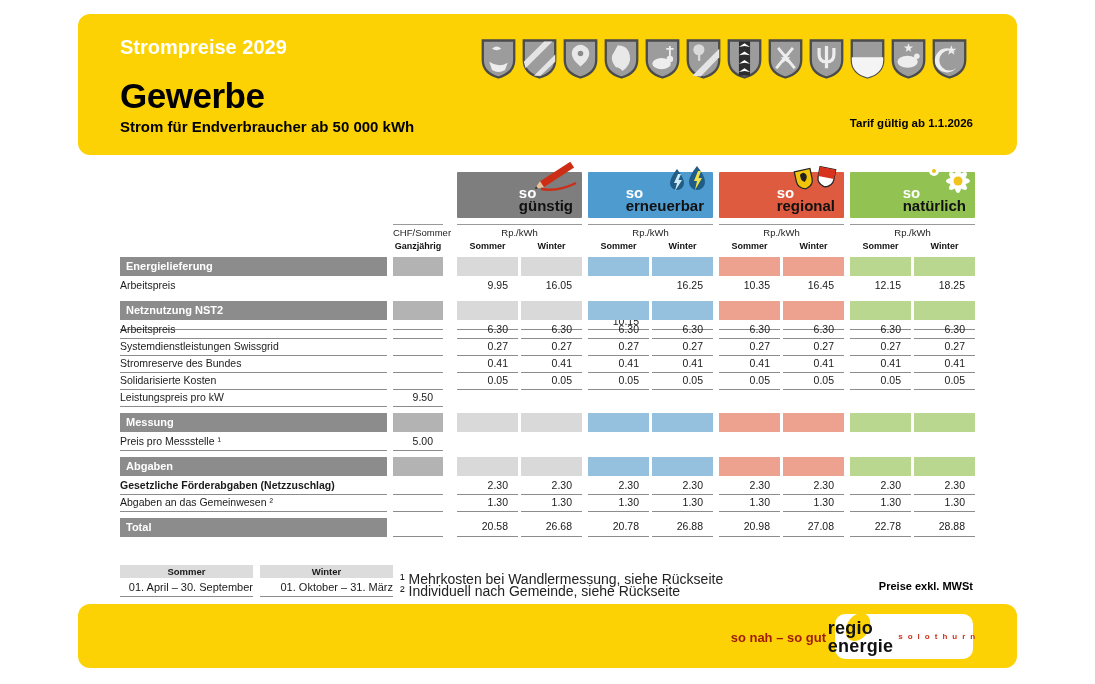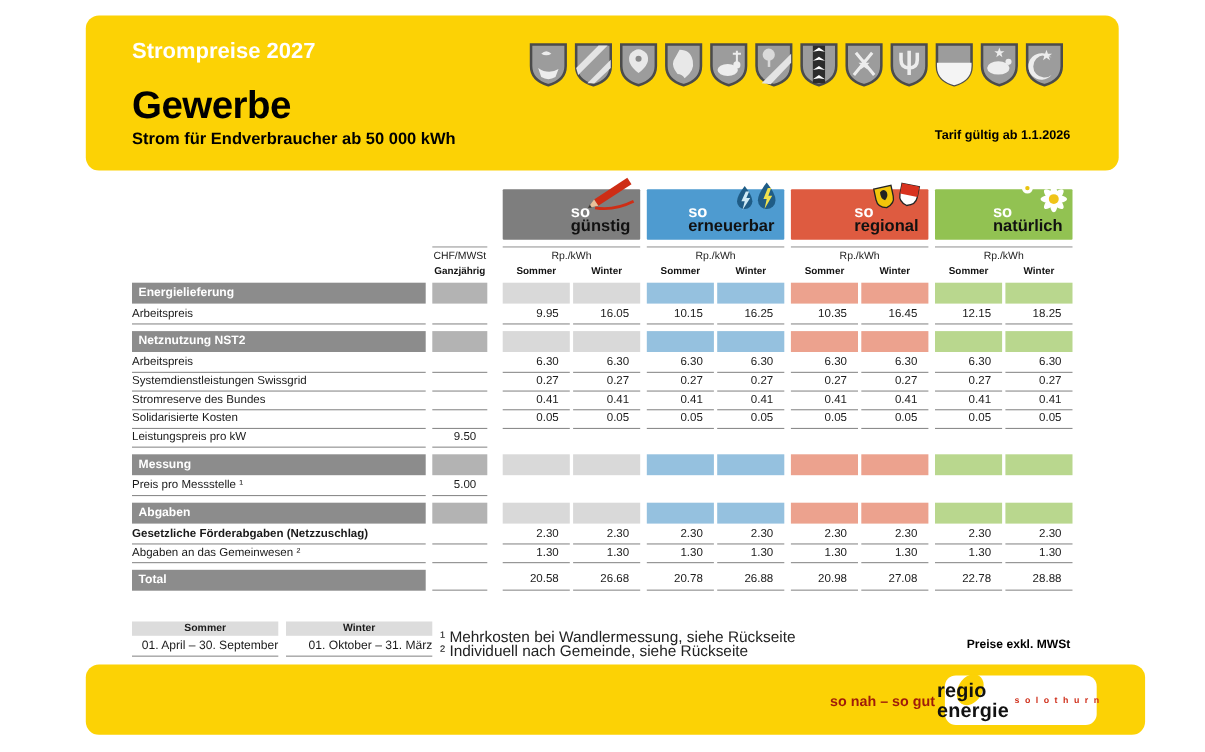--- a/index.html
+++ b/index.html
@@ -1,20 +1,20 @@
 <!DOCTYPE html>
 <html><head>
 <meta charset="utf-8">
 <style>
   html,body{margin:0;padding:0;background:#fff;}
   body{width:1095px;height:684px;position:relative;overflow:hidden;
        font-family:"Liberation Sans","DejaVu Sans",sans-serif;color:#1a1a1a;}
   .band{position:absolute;left:78px;width:939px;background:#FCD205;border-radius:12px;}
   .band.top{top:14px;height:141px;}
-  .band.bottom{top:604px;height:64px;padding-left:24px;}
+  .band.bottom{top:604px;height:64px;}
 
   .brand-subtitle{position:absolute;left:42px;top:22px;font-size:20px;font-weight:bold;color:#fff;}
   .page-title{position:absolute;left:42px;top:62px;font-size:35px;font-weight:bold;color:#000;letter-spacing:-0.5px;}
   .page-subtitle{position:absolute;left:42px;top:104px;font-size:15px;font-weight:bold;color:#000;}
   .tariff-note{position:absolute;right:44px;top:103px;font-size:11.5px;font-weight:bold;color:#000;}
 
   .shield-row{position:absolute;left:402px;top:24px;display:flex;gap:4px;}
   .shield{width:37px;height:42px;display:inline-block;}
   .shield svg{width:100%;height:100%;}
 
@@ -60,21 +60,21 @@
             display:flex;flex-direction:row;align-items:center;justify-content:center;}
   .logo-name{position:relative;font-size:18px;font-weight:bold;color:#111;letter-spacing:0.2px;line-height:18px;z-index:1;}
   .logo-swoosh{position:absolute;left:50%;top:-7px;width:22px;height:30px;margin-left:-14px;background:#FCD205;
                border-radius:50%;transform:rotate(32deg);z-index:-1;}
   .logo-city{font-size:8px;font-weight:bold;color:#D0301C;letter-spacing:5px;padding-left:5px;line-height:9px;}
 </style>
 </head>
 <body>
 
 <div class="band top">
-  <div class="brand-subtitle">Strompreise 2027</div>
+  <div class="brand-subtitle">Strompreise 2029</div>
   <div class="page-title">Gewerbe</div>
   <div class="page-subtitle">Strom für Endverbraucher ab 50 000 kWh</div>
   <div class="tariff-note">Tarif gültig ab 1.1.2026</div>
   <div class="shield-row">
       <span class="shield"><svg viewBox="0 0 40 44">
           <path d="M3 2h34v21c0 12-8.5 16.5-17 19C11.5 39.5 3 35 3 23z" fill="#9C9C9C" stroke="#4B4B4B" stroke-width="2.5"></path>
           <path d="M10 25 q10 7 20 1 l-3 8 q-7 4 -14 0z" fill="#EDEDED"></path>
           <path d="M13 11 q5 -5 10 0 q-5 3 -10 0" fill="#EDEDED"></path>
         </svg></span>
       <span class="shield"><svg viewBox="0 0 40 44">
@@ -195,21 +195,21 @@
               <circle r="4.5" fill="#F0C419"></circle>
             </g>
           </svg></span>
         <span class="b-text">
           <span class="b-so">so</span>
           <span class="b-name">natürlich</span>
         </span>
       </div>
     </div>
     <div class="trow unit-row">
-      <div class="unit" style="grid-column: 3;">CHF/MWSt</div>
+      <div class="unit" style="grid-column: 3;">CHF/Sommer</div>
       <div class="unit" style="grid-column: 5 / span 3;">Rp./kWh</div>
       <div class="unit" style="grid-column: 9 / span 3;">Rp./kWh</div>
       <div class="unit" style="grid-column: 13 / span 3;">Rp./kWh</div>
       <div class="unit" style="grid-column: 17 / span 3;">Rp./kWh</div>
     </div>
     <div class="trow subunit-row">
       <div class="subunit" style="grid-column: 3;">Ganzjährig</div>
       <div class="subunit" style="grid-column: 5;">Sommer</div>
       <div class="subunit" style="grid-column: 7;">Winter</div>
       <div class="subunit" style="grid-column: 9;">Sommer</div>
@@ -229,21 +229,21 @@
       <div class="tint" style="grid-column: 13; background: rgb(236, 162, 142);"></div>
       <div class="tint" style="grid-column: 15; background: rgb(236, 162, 142);"></div>
       <div class="tint" style="grid-column: 17; background: rgb(185, 215, 142);"></div>
       <div class="tint" style="grid-column: 19; background: rgb(185, 215, 142);"></div>
     </div>
     <div class="trow data-row">
       <div class="lbl" style="grid-column: 1;">Arbeitspreis</div>
       <div class="val bord" style="grid-column: 3;"></div>
       <div class="val bord" style="grid-column: 5;">9.95</div>
       <div class="val bord" style="grid-column: 7;">16.05</div>
-      <div class="val bord" style="grid-column: 9;">10.15</div>
+      <div class="val bord" style="grid-column: 9; margin-top: 36px;">10.15</div>
       <div class="val bord" style="grid-column: 11;">16.25</div>
       <div class="val bord" style="grid-column: 13;">10.35</div>
       <div class="val bord" style="grid-column: 15;">16.45</div>
       <div class="val bord" style="grid-column: 17;">12.15</div>
       <div class="val bord" style="grid-column: 19;">18.25</div>
     </div>
     <div class="trow section-row gap">
       <div class="secbar" style="grid-column: 1;">Netznutzung NST2</div>
       <div class="tint chf-tint" style="grid-column: 3;"></div>
       <div class="tint" style="grid-column: 5; background: rgb(217, 217, 217);"></div>

